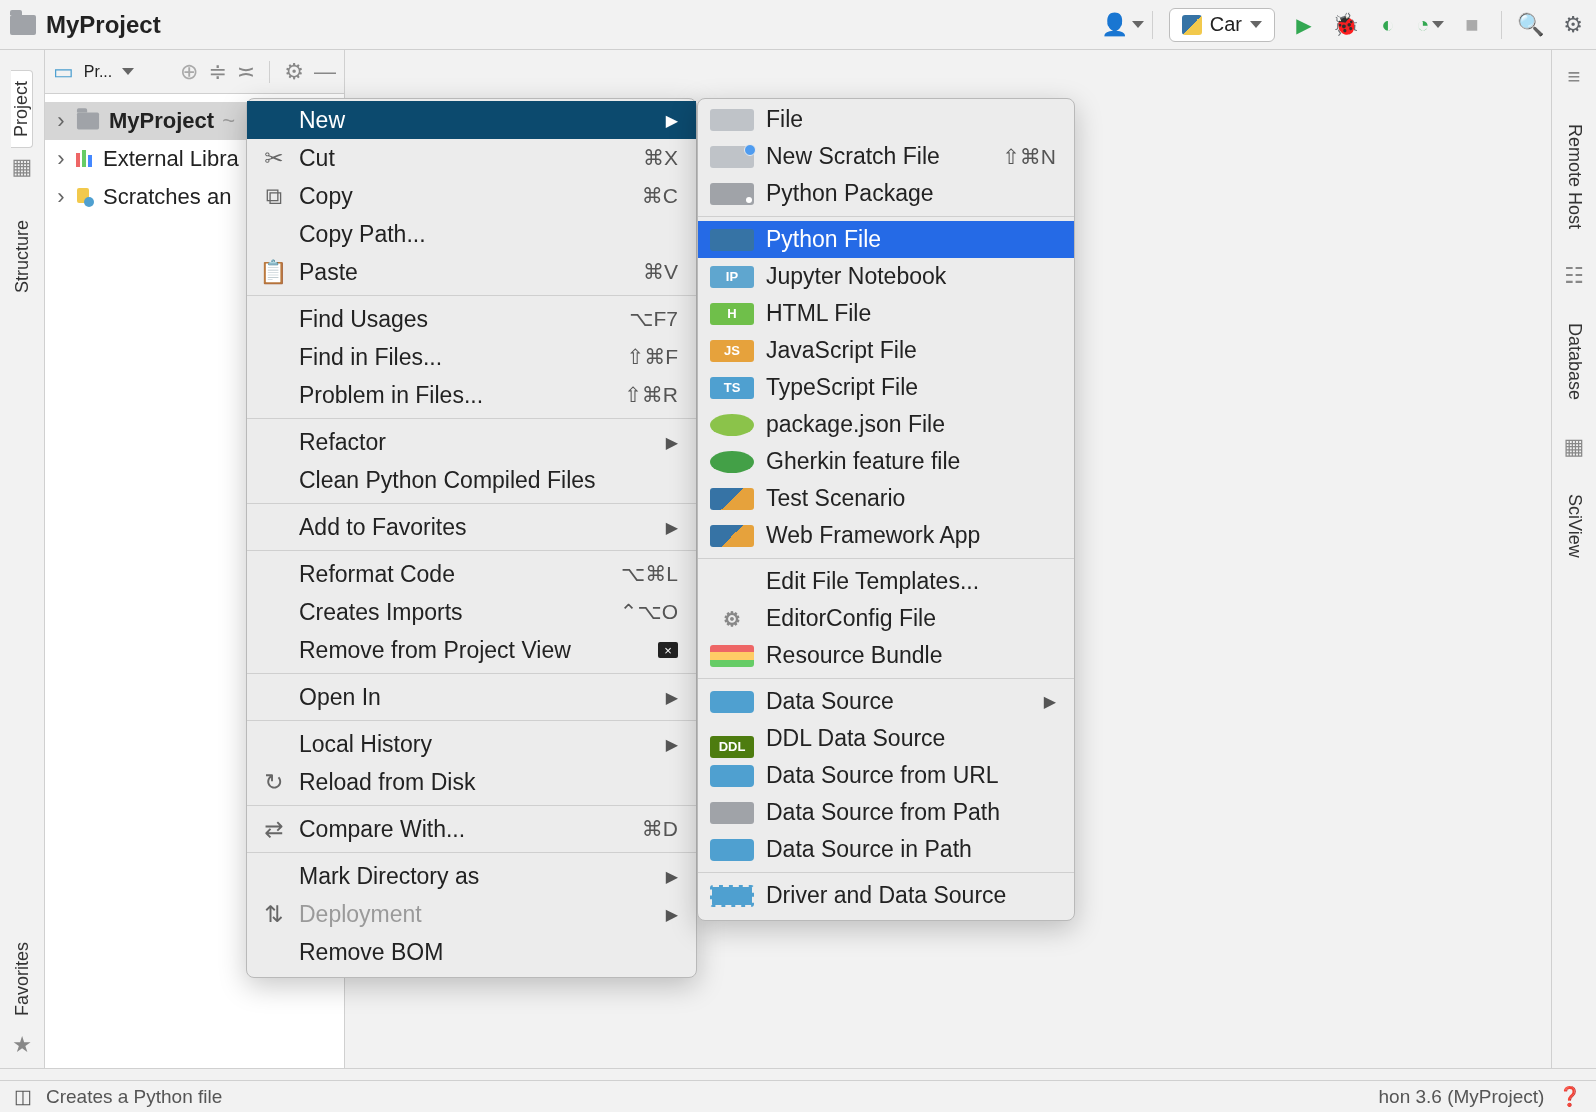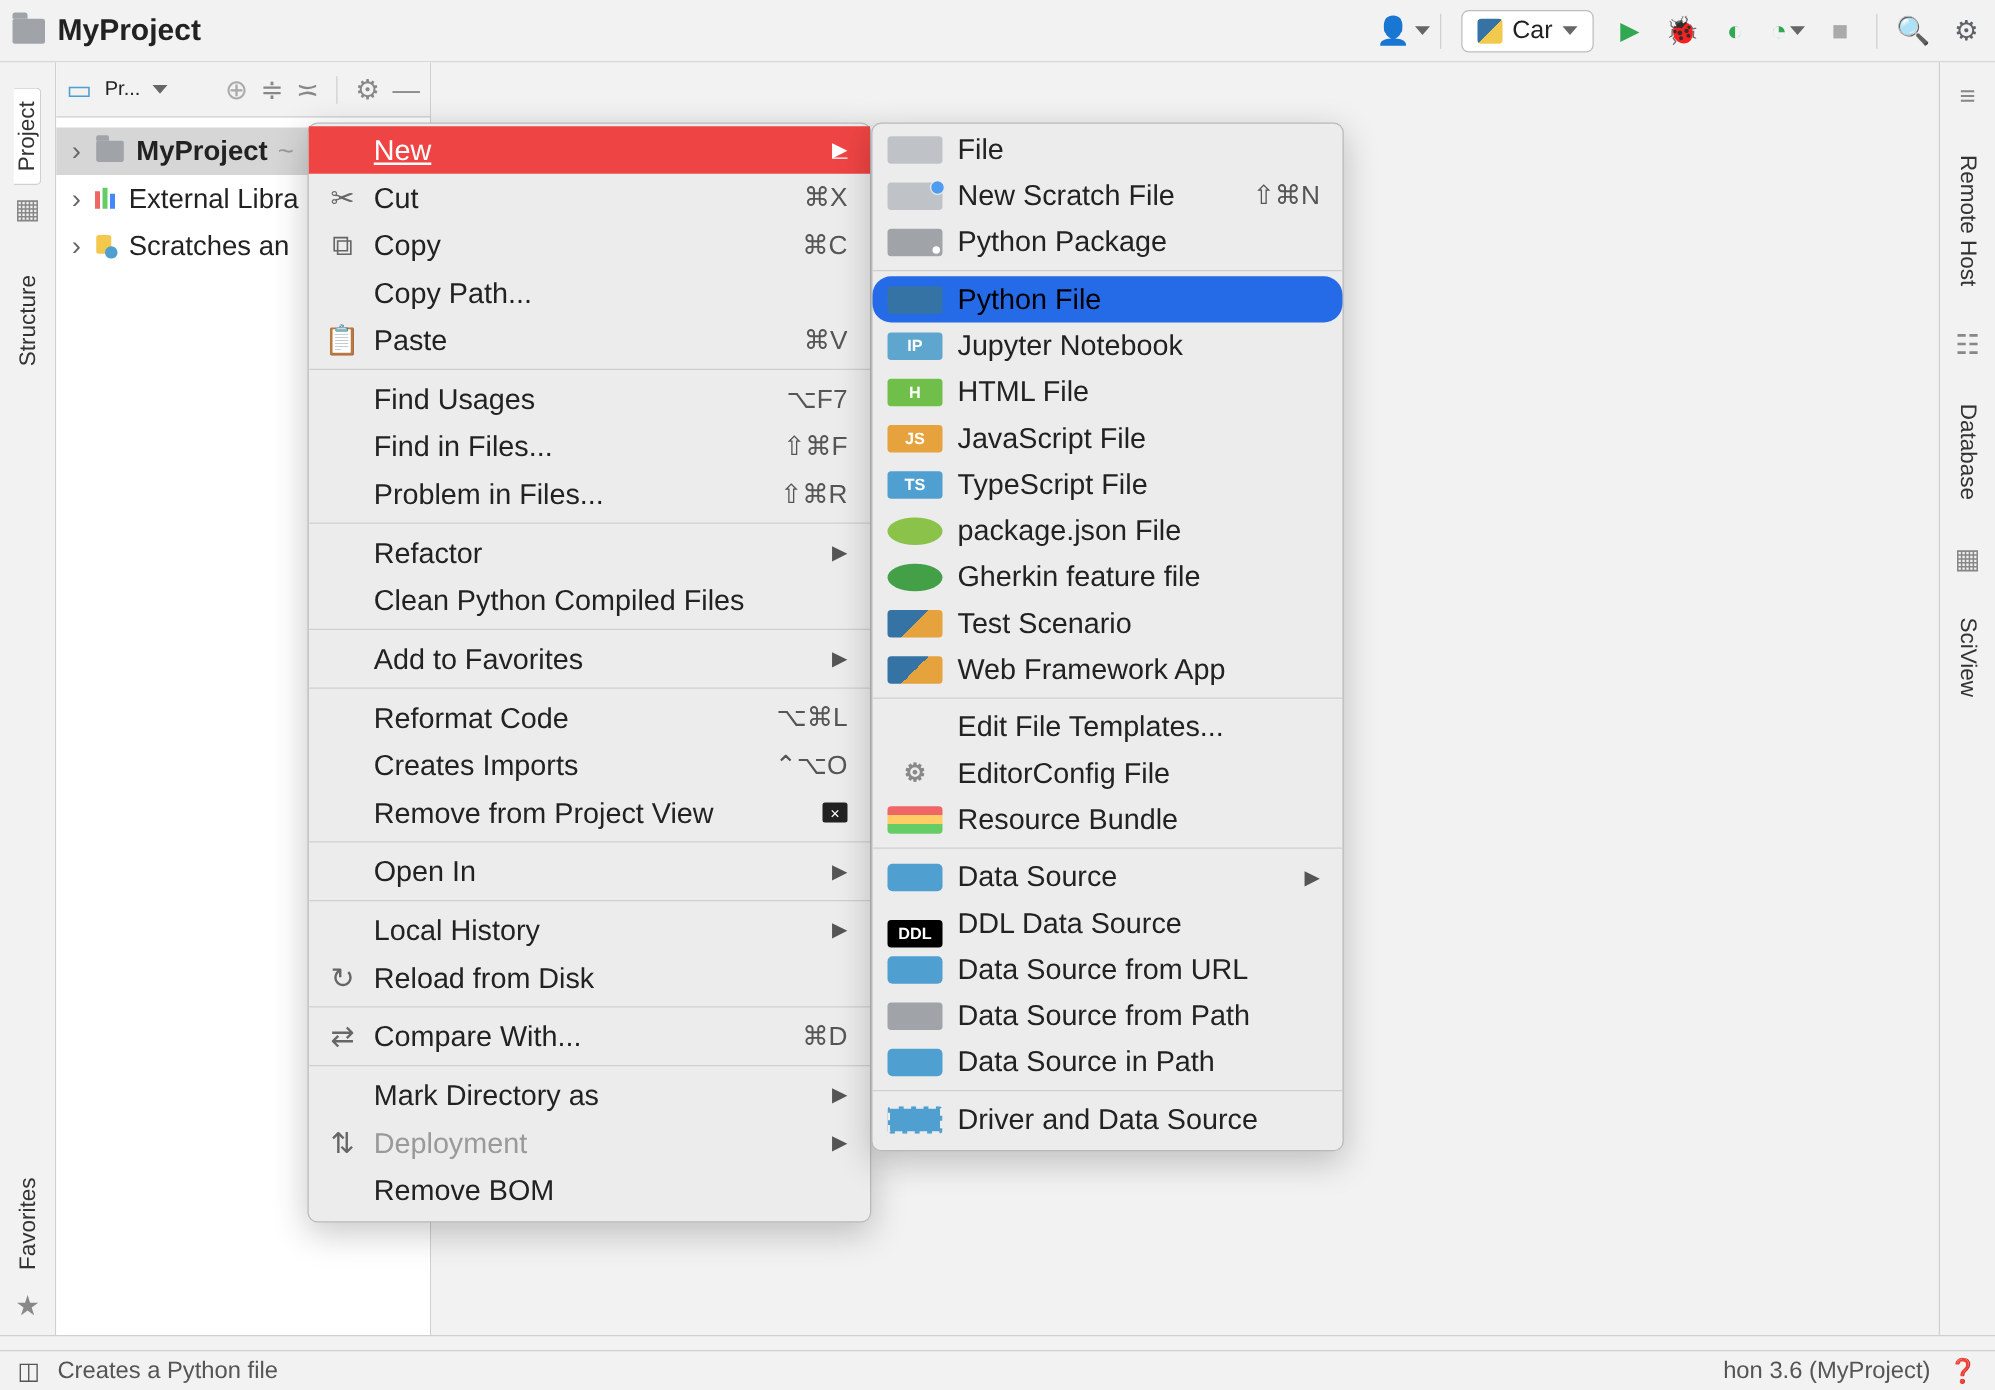--- a/index.html
+++ b/index.html
@@ -37,34 +37,34 @@
 
 .editor { flex:1; background:#f2f2f2; }
 
 .right-rail { width:45px; background:#f2f2f2; border-left:1px solid #d0d0d0; display:flex; flex-direction:column; align-items:center; padding-top:14px; gap:24px; }
 
 .footer { height:44px; background:#f2f2f2; border-top:1px solid #d0d0d0; display:flex; align-items:center; padding:0 12px; font-size:20px; color:#444; gap:18px; }
 .footer .spacer { flex:1; }
 
 .ctx-menu { position:absolute; left:246px; top:98px; width:451px; background:#ececec; border:1px solid #b9b9b9; border-radius:8px; box-shadow:0 8px 28px rgba(0,0,0,0.22); padding:2px 0 6px; font-size:23px; }
 .ctx-item { height:38px; display:flex; align-items:center; padding:0 18px 0 16px; gap:14px; }
-.ctx-item.sel { background:#ef4444; color:#fff;text-decoration:underline; }
+.ctx-item.sel { background:#0c4a6e; color:#fff; }
 .ctx-item.dis { color:#9a9a9a; }
 .ctx-ic { width:22px; display:flex; align-items:center; justify-content:center; color:#666; }
 .ctx-item.sel .ctx-ic { color:#fff; }
 .ctx-label { flex:1; white-space:nowrap; }
 .ctx-sc { color:#555; font-size:21px; }
 .ctx-arrow { font-size:16px; color:#555; }
 .ctx-item.sel .ctx-arrow { color:#fff; }
 .ctx-sep { height:1px; background:#cfcfcf; margin:4px 0; }
 .ctx-del { width:20px; height:16px; background:#222; color:#fff; border-radius:2px; display:flex; align-items:center; justify-content:center; font-size:13px; }
 
 .sub-menu { position:absolute; left:697px; top:98px; width:378px; background:#ececec; border:1px solid #b9b9b9; border-radius:8px; box-shadow:0 8px 28px rgba(0,0,0,0.22); padding:2px 0 6px; font-size:23px; }
 .sub-item { height:37px; display:flex; align-items:center; padding:0 18px 0 12px; gap:12px; }
-.sub-item.sel { background:#256ae6; color:#000000;border-radius:15px; }
+.sub-item.sel { background:#256ae6; color:#ffffff; }
 .sub-ic { width:44px; height:22px; display:flex; align-items:center; justify-content:center; border-radius:3px; font-size:13px; font-weight:700; color:#fff; }
 .sub-label { flex:1; white-space:nowrap; }
 .sub-sc { color:#555; font-size:21px; }
 .sub-arrow { font-size:16px; color:#555; }
 .sub-sep { height:1px; background:#cfcfcf; margin:4px 0; }
 
 .ic-file { background:#bfc3c8; }
 .ic-file-b { background:#bfc3c8; position:relative; }
 .ic-file-b:after { content:""; position:absolute; right:-2px; top:-2px; width:10px; height:10px; background:#4f9cf0; border-radius:50%; border:1px solid #ececec; }
 .ic-folder { background:#a0a3a8; }
@@ -76,21 +76,21 @@
 .ic-css { background:#d66; color:#fff; }
 .ic-js { background:#e6a23c; }
 .ic-ts { background:#4fa0d0; }
 .ic-npm { background:#8bc34a; border-radius:50%; }
 .ic-gk { background:#43a047; border-radius:50%; }
 .ic-test { background:linear-gradient(135deg,#3673a5 50%,#e6a23c 50%); }
 .ic-web { background:linear-gradient(135deg,#3673a5 50%,#e6a23c 50%); }
 .ic-gear { color:#888; background:none; font-size:20px; }
 .ic-rb { background:linear-gradient(#e66 33%,#fc6 33% 66%,#6c6 66%); }
 .ic-db { background:#4fa0d0; border-radius:4px; }
-.ic-ddl { background:#000000;margin-top:16px; }
+.ic-ddl { background:#4d7c0f;margin-top:16px; }
 .ic-dbf { background:#a0a3a8; }
 .ic-drv { background:#4fa0d0; border:2px dashed #ececec; }
 
 .pyicon { width:20px; height:20px; background:linear-gradient(135deg,#3673a5 50%,#f2c94c 50%); border-radius:3px; display:inline-block; }
 </style>
 </head>
 <body>
 
 <div class="topbar">
   <div class="topbar-left">

